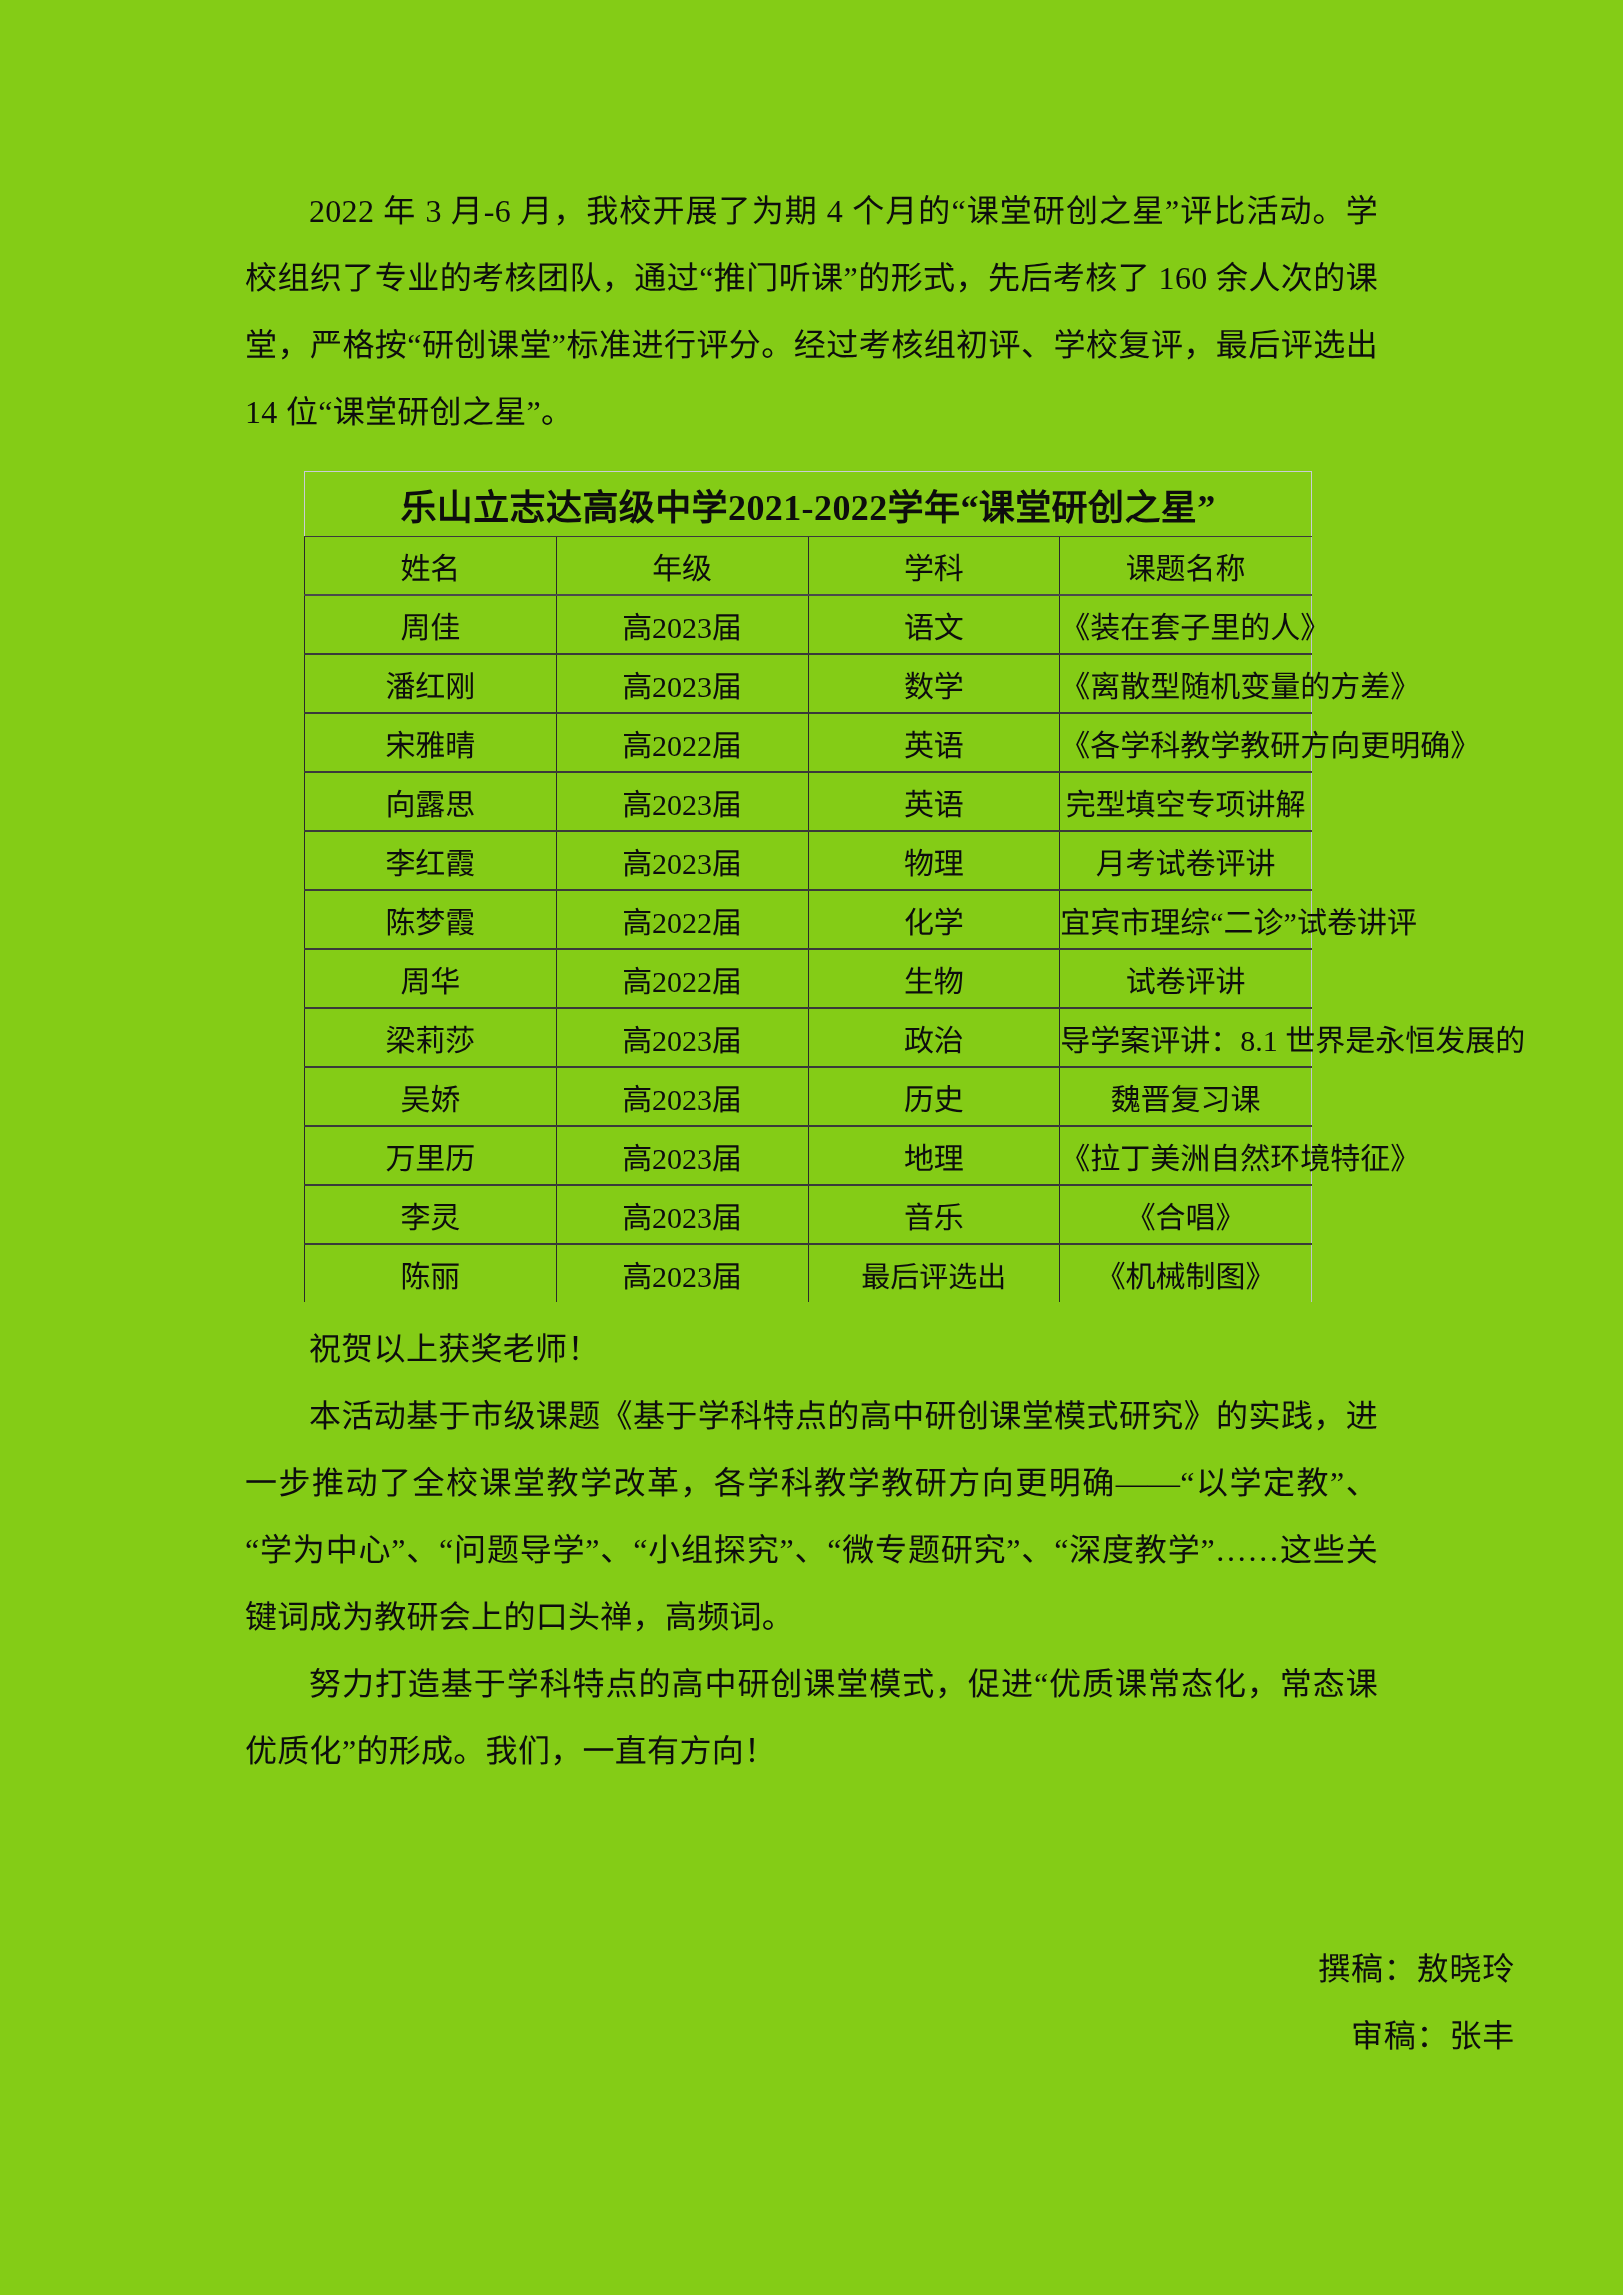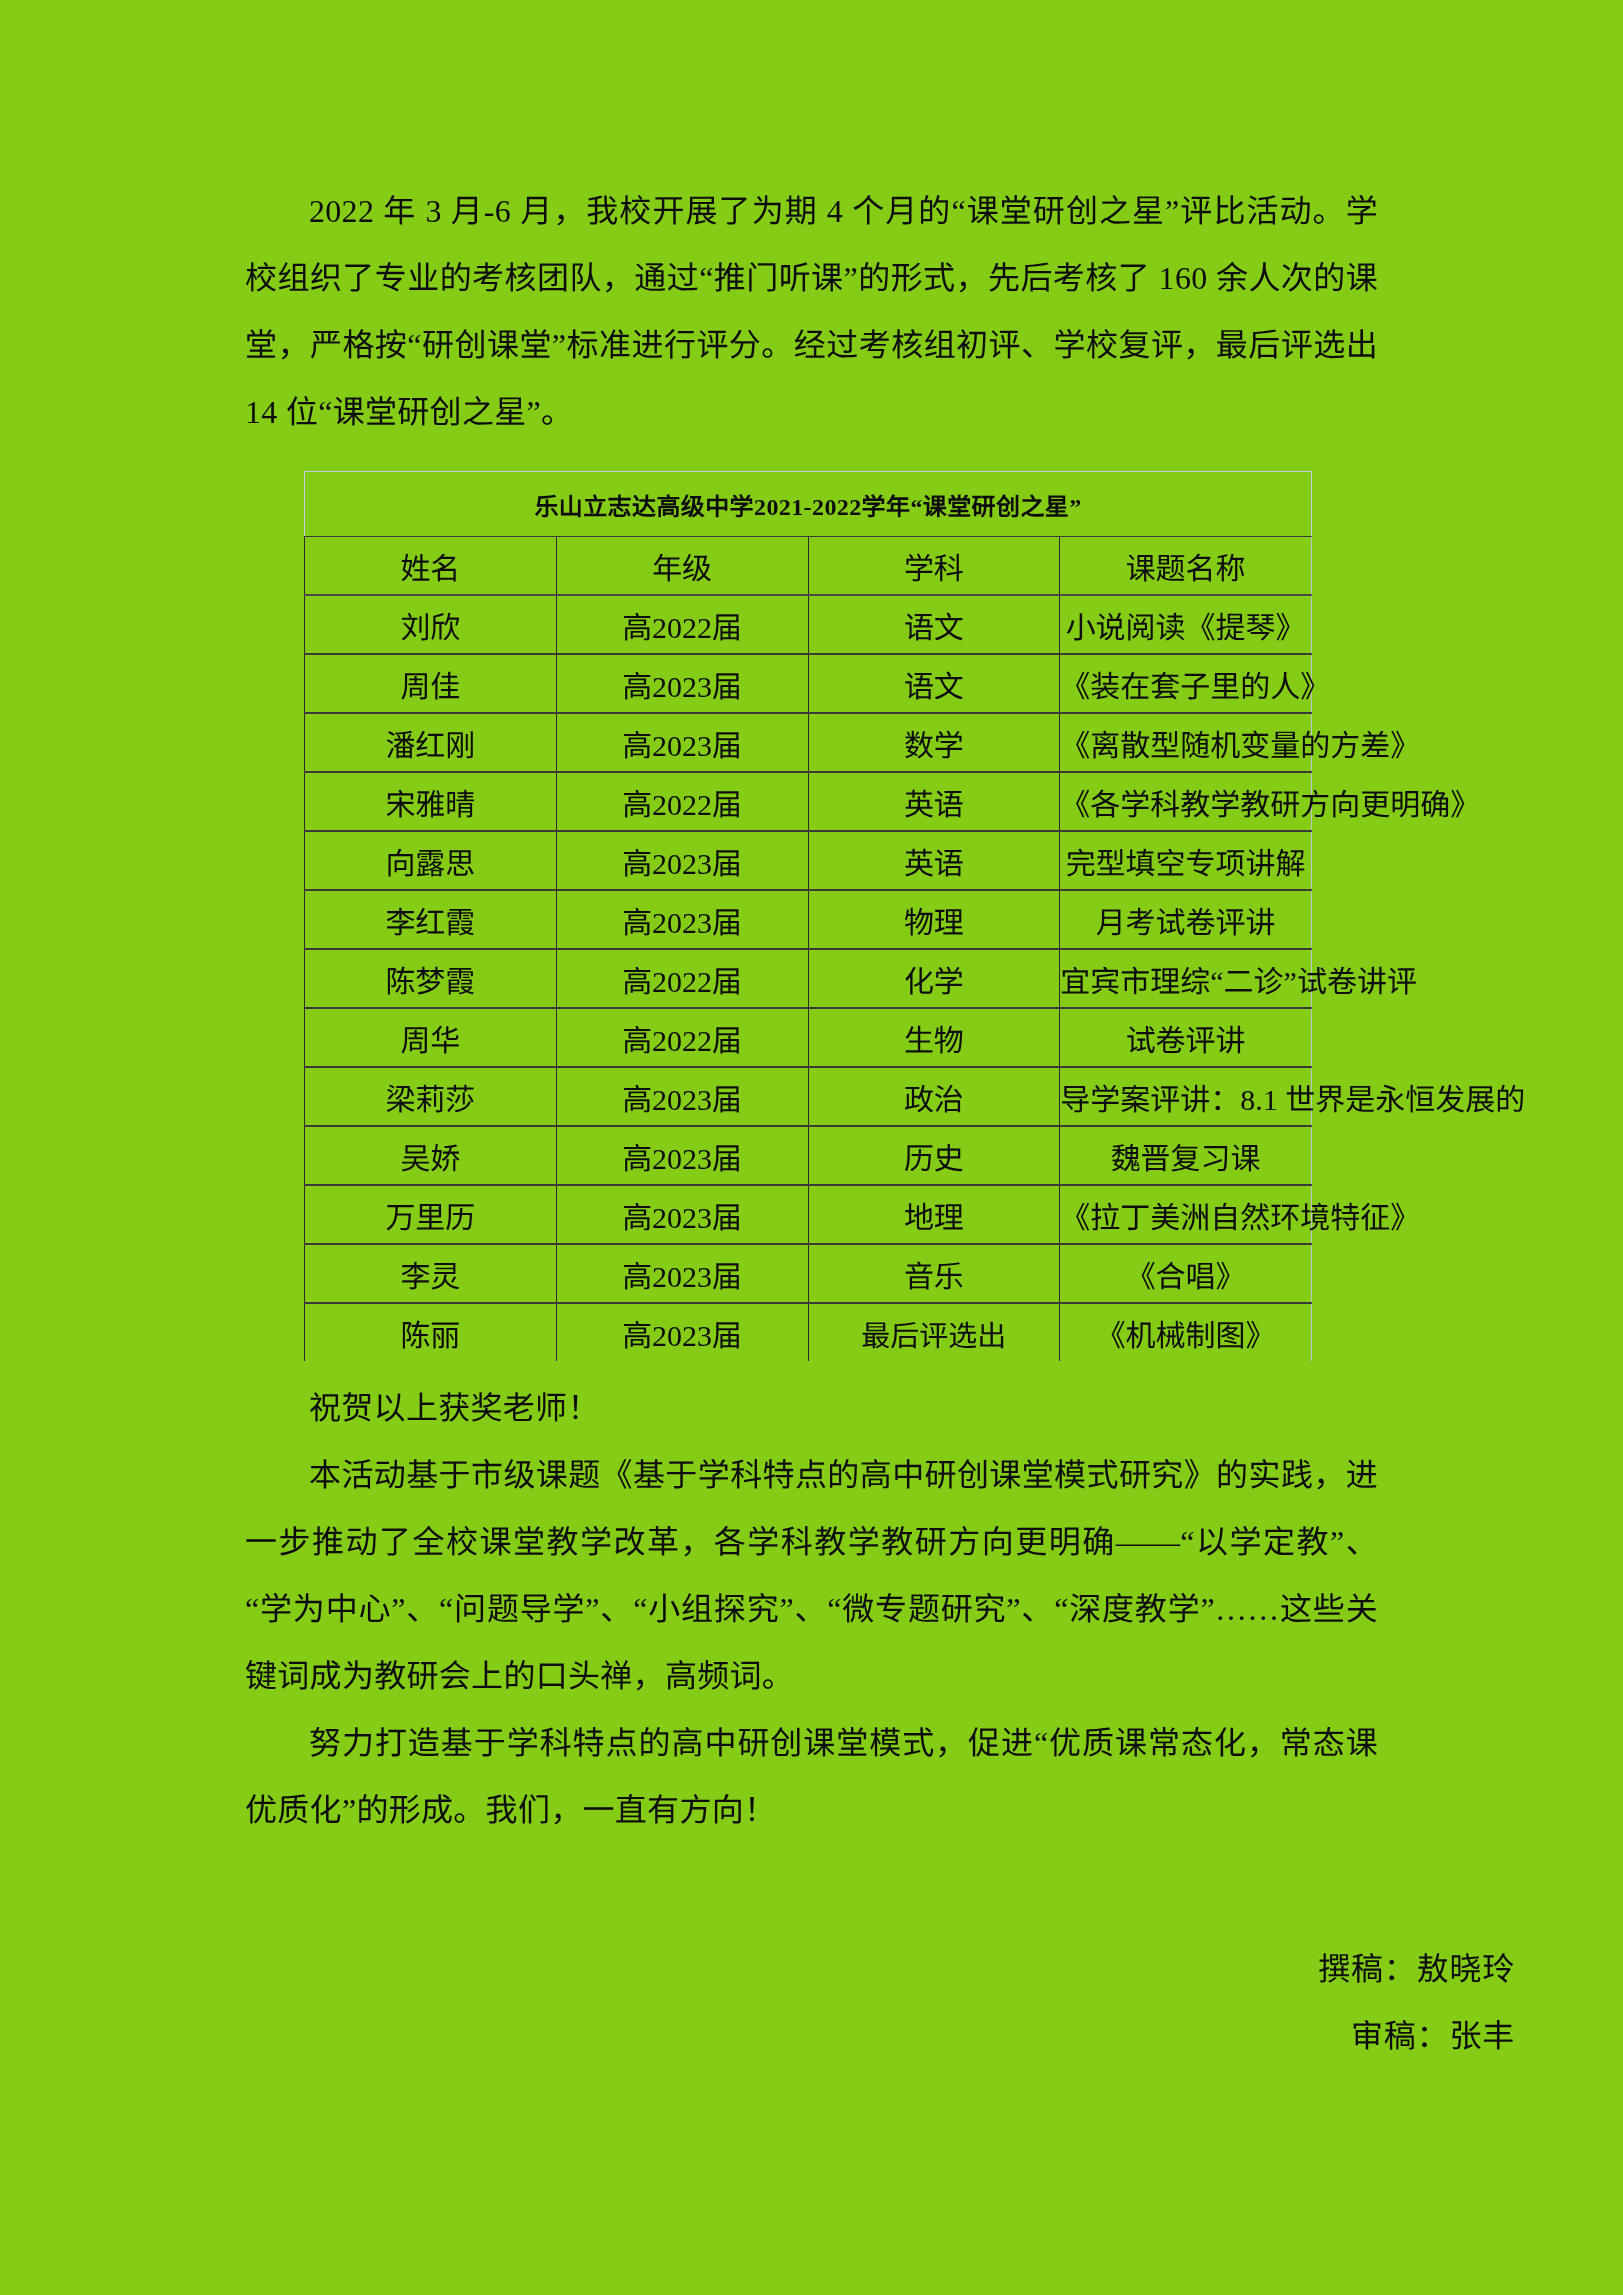--- a/index.html
+++ b/index.html
@@ -58,21 +58,21 @@
     font-weight: normal;
     color: #0d0d0d;
   }
   .col-name   { width: 159px; }
   .col-grade  { width: 161px; }
   .col-subj   { width: 161px; }
   .col-topic  { width: 528px; }
 
   tr.title-row td {
     height: 64px;
-    font-size: 24px;
+    font-size: 36px;
     letter-spacing: 0.4px;
     font-weight: bold;
     border-top: 1.7px solid #c9ccd6;
     border-left: 1.7px solid #c9ccd6;
     border-right: 1.7px solid #c9ccd6;
     border-bottom: 1.7px solid #3b3b3b;
     white-space: nowrap;
   }
   tr.head-row td {
     height: 57px;
@@ -126,26 +126,20 @@
         <tbody id="award-table-body">
           <tr class="title-row">
             <td colspan="4">乐山立志达高级中学2021-2022学年“课堂研创之星”</td>
           </tr>
           <tr class="head-row">
             <td class="col-name">姓名</td>
             <td class="col-grade">年级</td>
             <td class="col-subj">学科</td>
             <td class="col-topic">课题名称</td>
           </tr>
-        <tr class="data-row">
-              <td class="col-name">刘欣</td>
-              <td class="col-grade">高2022届</td>
-              <td class="col-subj">语文</td>
-              <td class="col-topic">小说阅读《提琴》</td>
-            </tr>
             <tr class="data-row">
               <td class="col-name">周佳</td>
               <td class="col-grade">高2023届</td>
               <td class="col-subj">语文</td>
               <td class="col-topic">《装在套子里的人》</td>
             </tr>
             <tr class="data-row">
               <td class="col-name">潘红刚</td>
               <td class="col-grade">高2023届</td>
               <td class="col-subj">数学</td>

